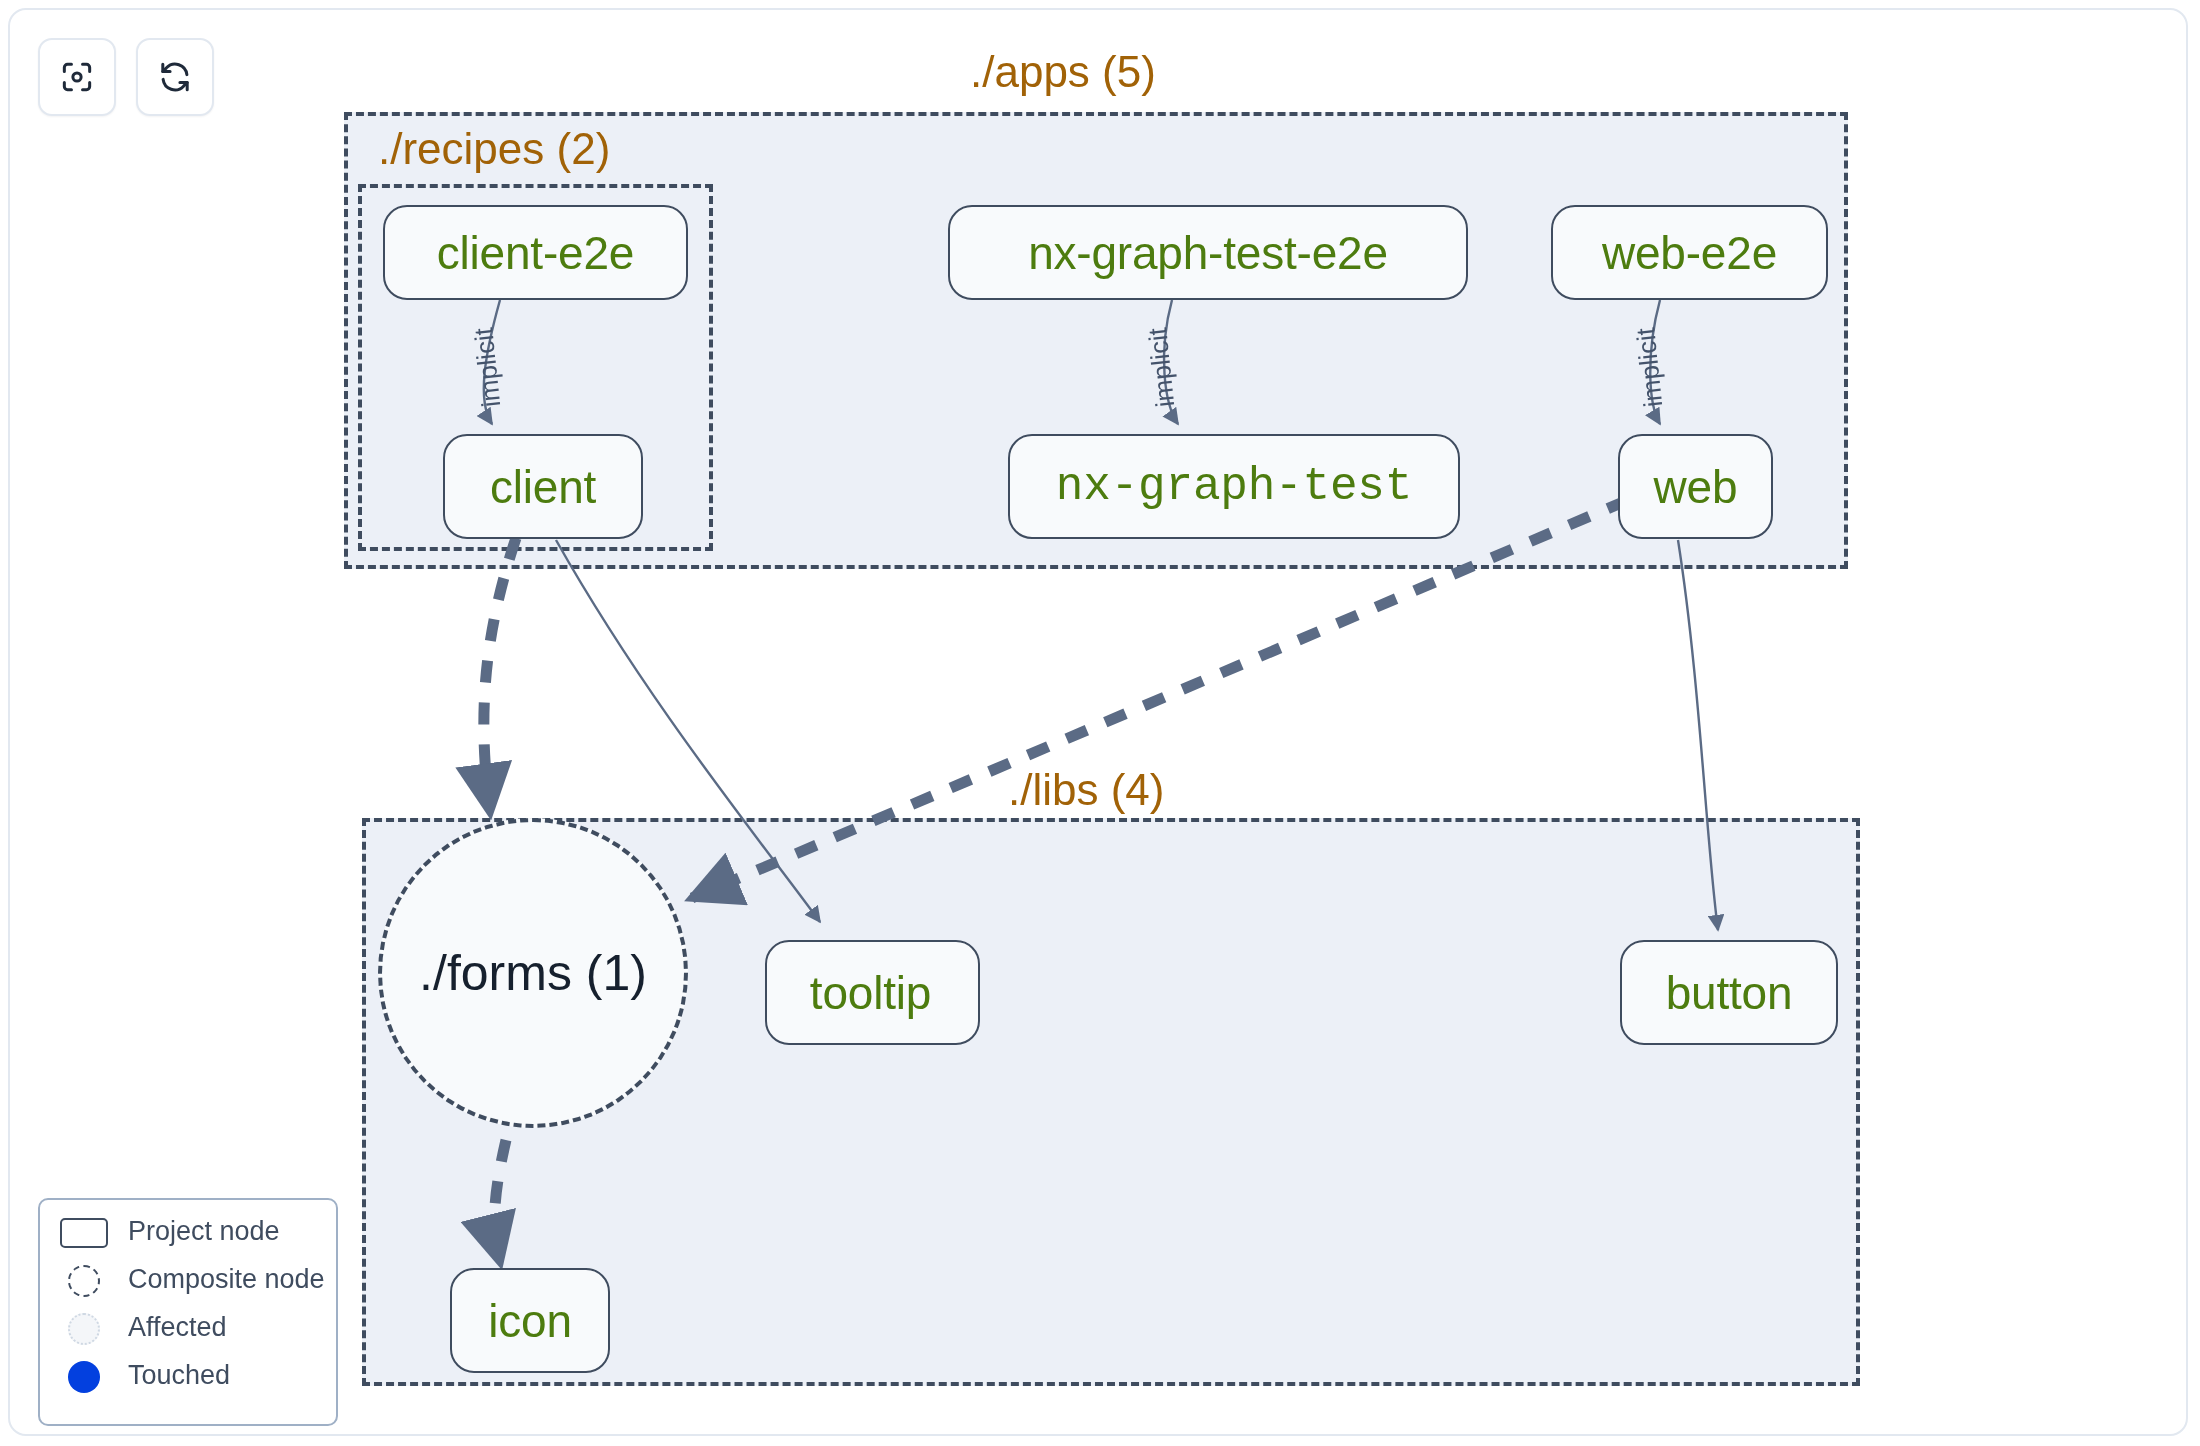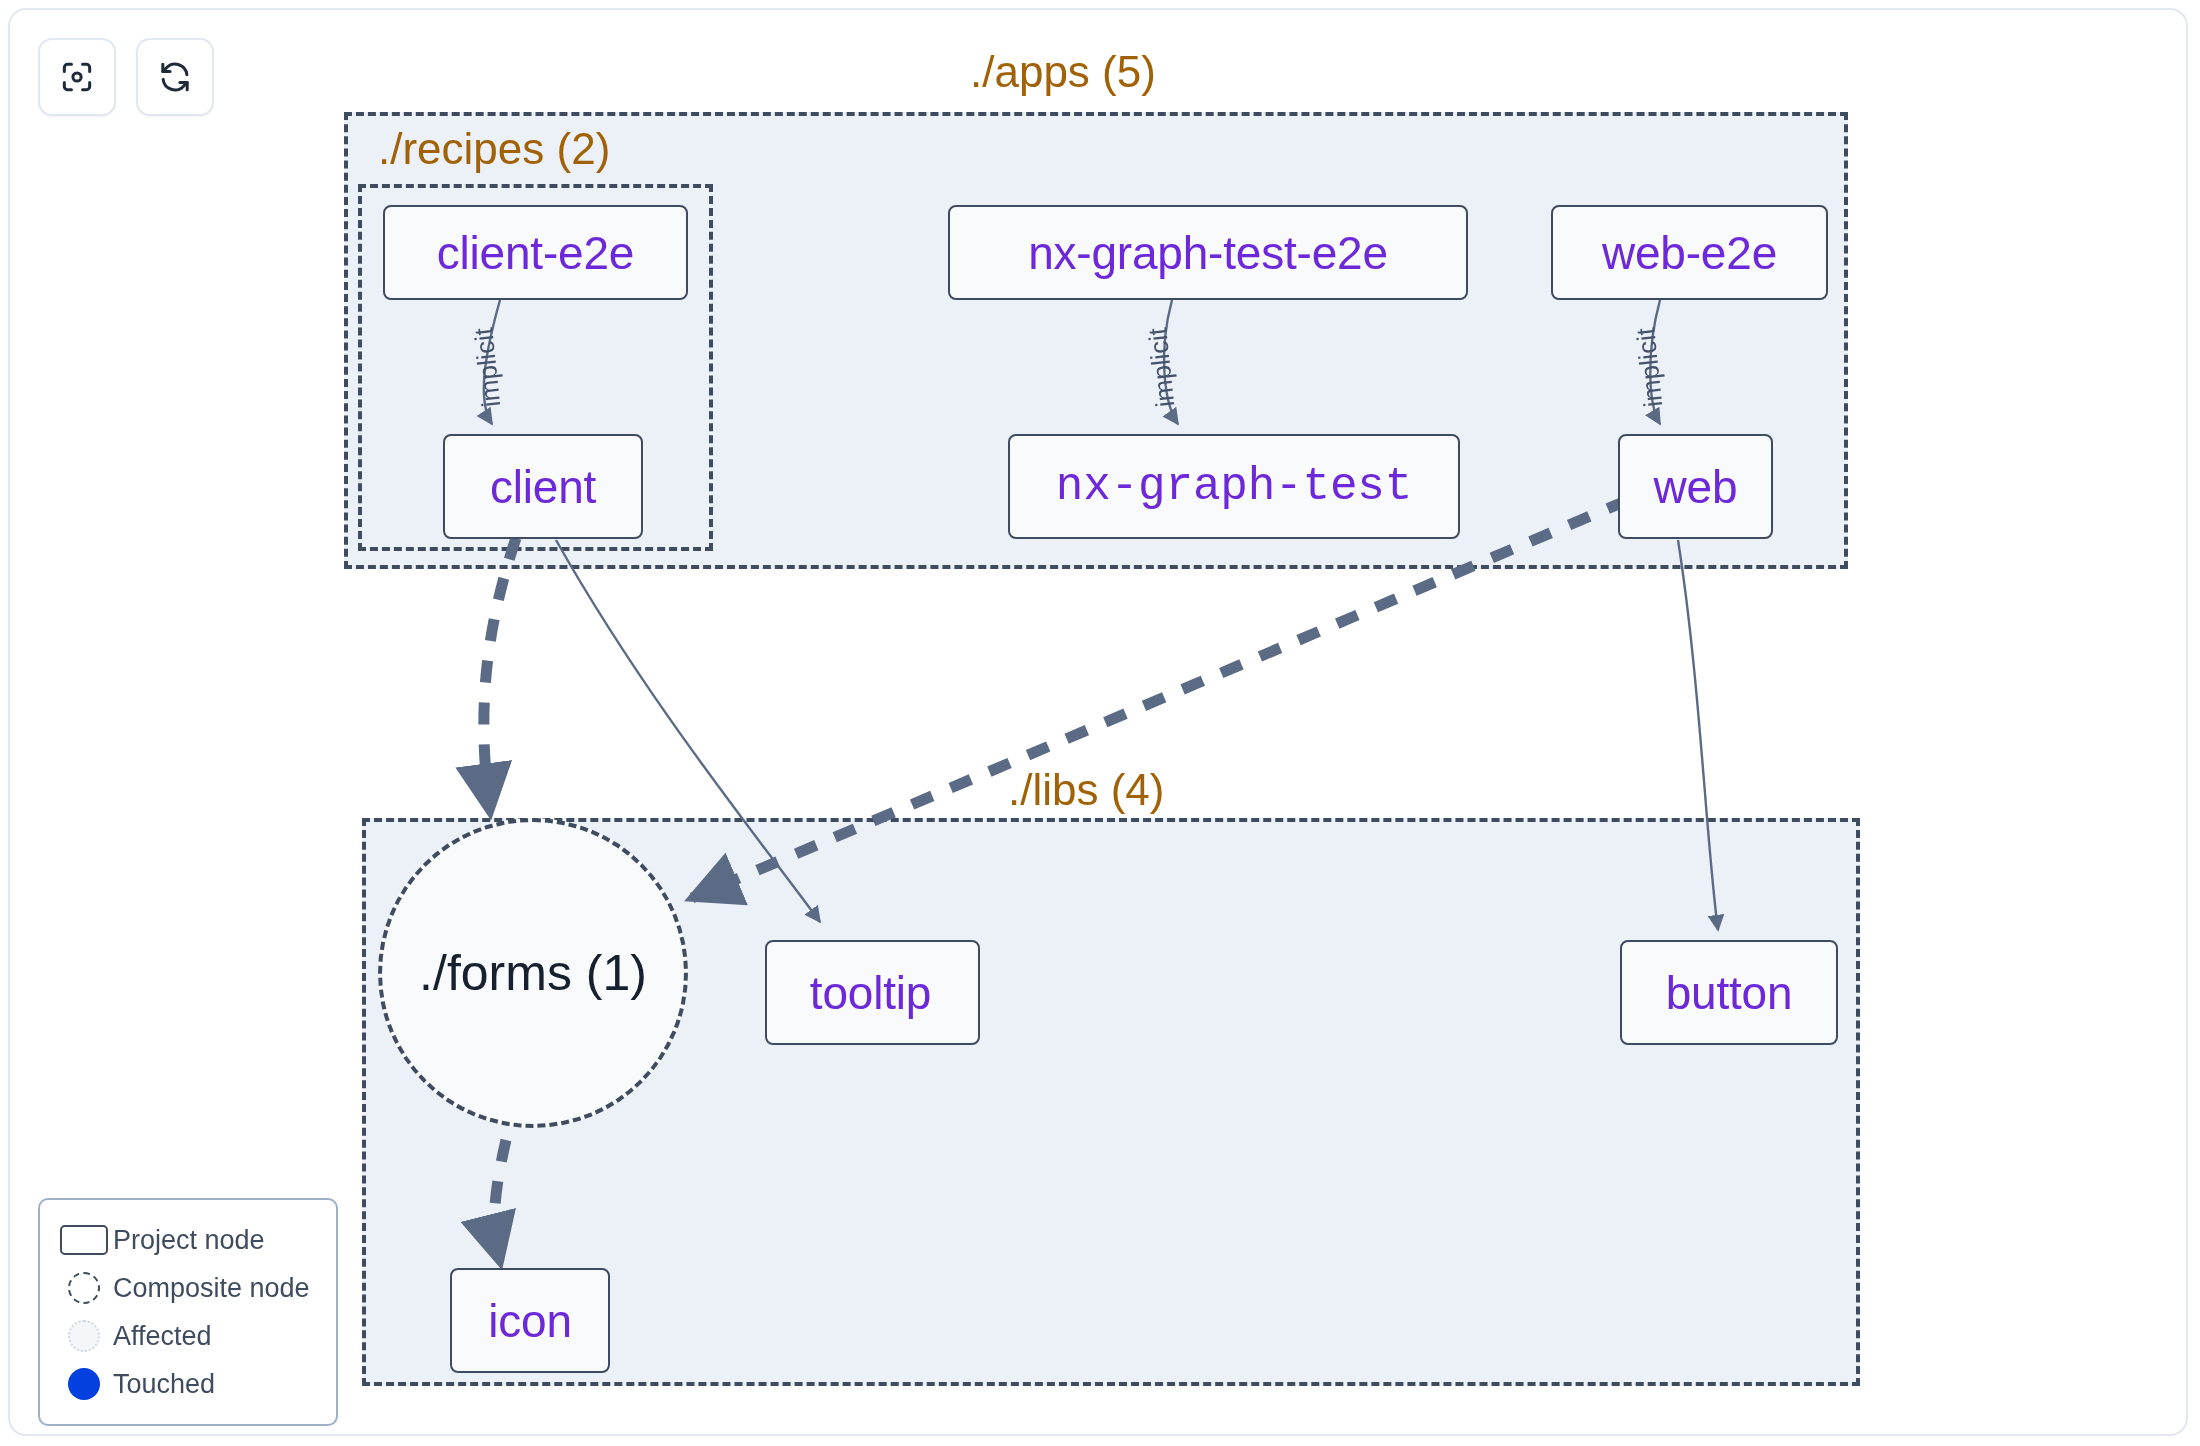--- a/index.html
+++ b/index.html
@@ -58,25 +58,25 @@
     width: 2200px;
     height: 1446px;
     z-index: 10;
   }
   
   .node-box {
     position: absolute;
     box-sizing: border-box;
     background: #f8fafc;
     border: 2px solid #3f4c5f;
-    border-radius: 8px;
+    border-radius: 24px;
     display: flex;
     align-items: center;
     justify-content: center;
-    color: #6d28d9;
+    color: #4d7c0f;
     font-size: 46px;
     letter-spacing: -0.2px;
     z-index: 20;
     cursor: pointer;
     white-space: nowrap;
     padding: 0 26px;
   }
   .composite-node {
     position: absolute;
     box-sizing: border-box;
@@ -127,23 +127,23 @@
     width: 300px;
     box-sizing: border-box;
     background: #ffffff;
     border: 2px solid #9fb0c6;
     border-radius: 10px;
     padding: 16px 18px;
     z-index: 50;
   }
   .legend-row {
     display: flex;
-    align-items: center;
+    align-items: flex-start;
     height: 48px;
-    gap: 3px;
+    gap: 18px;
   }
   .legend-mark {
     width: 52px;
     height: 34px;
     flex: 0 0 52px;
     display: flex;
     align-items: center;
     justify-content: center;
   }
   .lm-rect {

